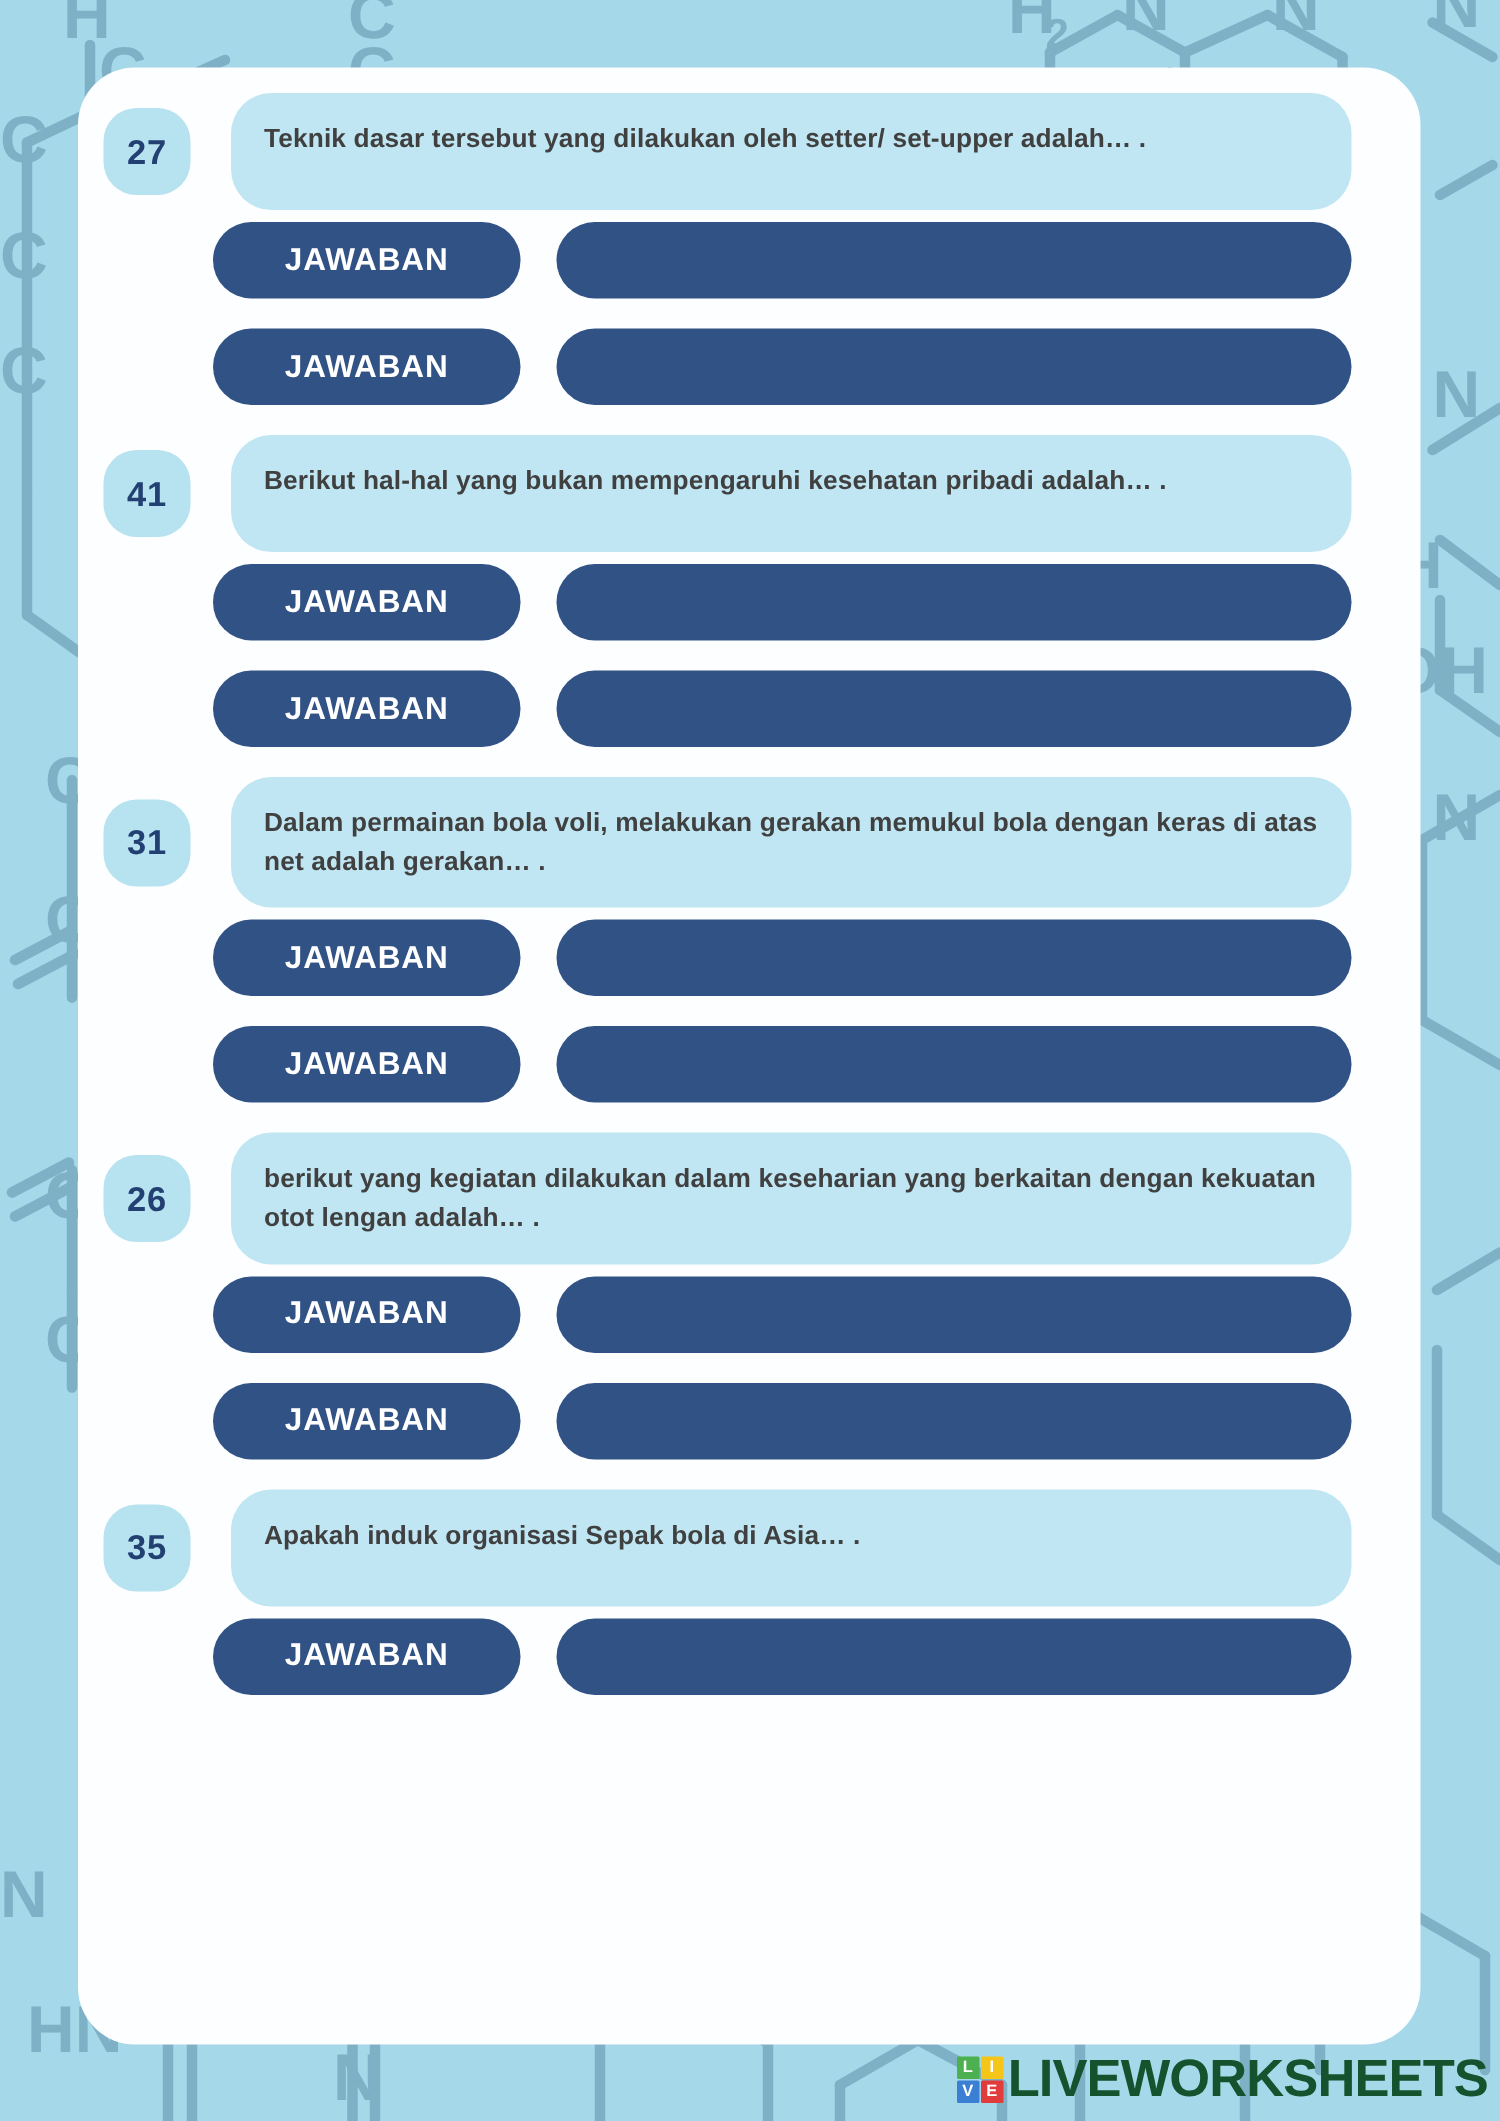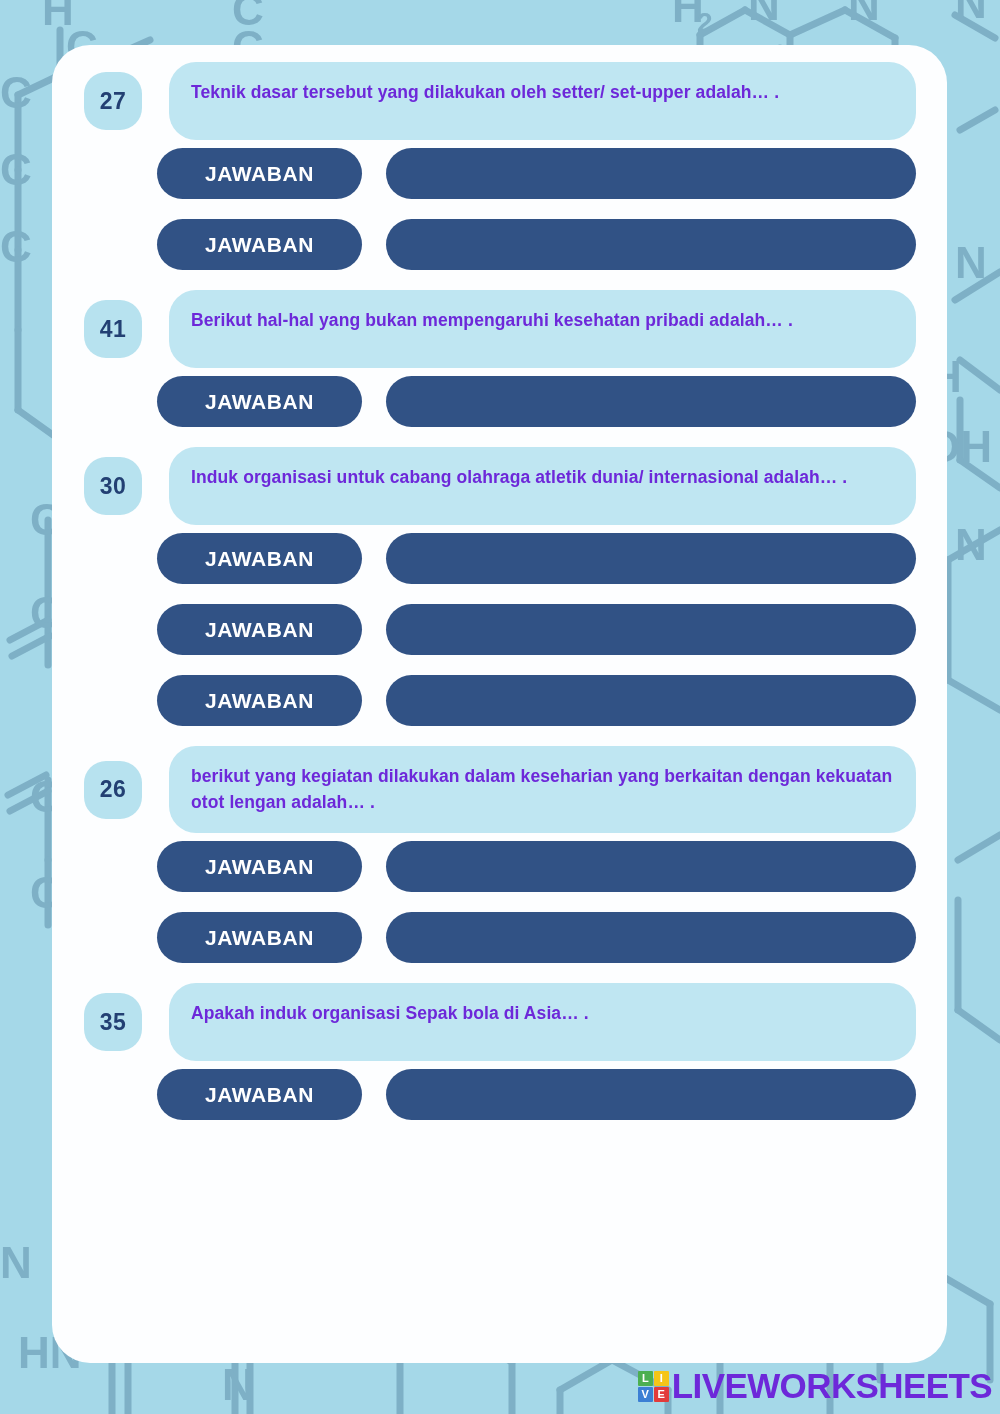--- a/index.html
+++ b/index.html
@@ -32,21 +32,21 @@
     width: 895px;
     height: 1318px;
     background: #fdfeff;
     border-radius: 38px;
     z-index: 1;
     box-sizing: border-box;
   }
 
   #question-list {
     position: absolute;
-    left: 16px;
+    left: 1px;
     top: 0;
     width: 895px;
     padding: 17px 12px 0 0;
     box-sizing: border-box;
   }
 
   
   .question-block {
     position: relative;
     margin: 0 0 6px 0;
@@ -81,21 +81,21 @@
     border-radius: 27px;
     min-height: 78px;
     display: flex;
     align-items: flex-start;
     padding: 18px 22px 18px 22px;
     box-sizing: border-box;
   }
   .q-text-box.tall { min-height: 78px; }
 
   .q-text {
-    color: #6d28d9;
+    color: #404040;
     font-size: 17.5px;
     font-weight: bold;
     line-height: 1.47;
     letter-spacing: 0.1px;
   }
 
   
   .a-row {
     display: flex;
     align-items: center;
@@ -156,21 +156,21 @@
     display: flex;
     align-items: center;
     justify-content: center;
     color: #ffffff;
     font-size: 11px;
     font-weight: bold;
     font-family: "Liberation Sans", sans-serif;
     border-radius: 1px;
   }
   #logo-wordmark {
-    color: #6d28d9;
+    color: #14532d;
     font-size: 35px;
     font-weight: bold;
     letter-spacing: -0.6px;
     font-family: "Liberation Sans", sans-serif;
   }
 </style>
 </head>
 <body>
 
 <svg id="bg-pattern" viewBox="0 0 1000 1414" xmlns="http://www.w3.org/2000/svg">
@@ -308,33 +308,33 @@
           <span class="q-text">Berikut hal-hal yang bukan mempengaruhi kesehatan pribadi adalah… .</span>
         </div>
       </div>
       <div class="a-row">
         <div class="jawaban-btn">JAWABAN</div>
         <input class="answer-field" type="text" placeholder="" style="">
       </div>
     </div>
 
     <div class="question-block">
-      <div class="q-row">
-        <div class="q-number">30</div>
+      <div class="a-row">
+        <div class="jawaban-btn">JAWABAN</div>
+        <input class="answer-field" type="text" placeholder="" style="">
+      </div>
+    </div>
+
+    <div class="question-block">
+      <div class="q-row">
+        <div class="q-number">31</div>
         <div class="q-text-box tall">
-          <span class="q-text">Induk organisasi untuk cabang olahraga atletik dunia/ internasional adalah… .</span>
-        </div>
-      </div>
-      <div class="a-row">
-        <div class="jawaban-btn">JAWABAN</div>
-        <input class="answer-field" type="text" placeholder="" style="">
-      </div>
-    </div>
-
-    <div class="question-block">
+          <span class="q-text">Dalam permainan bola voli, melakukan gerakan memukul bola dengan keras di atas net adalah gerakan… .</span>
+        </div>
+      </div>
       <div class="a-row">
         <div class="jawaban-btn">JAWABAN</div>
         <input class="answer-field" type="text" placeholder="" style="">
       </div>
     </div>
 
     <div class="question-block">
       <div class="a-row">
         <div class="jawaban-btn">JAWABAN</div>
         <input class="answer-field" type="text" placeholder="" style="">

